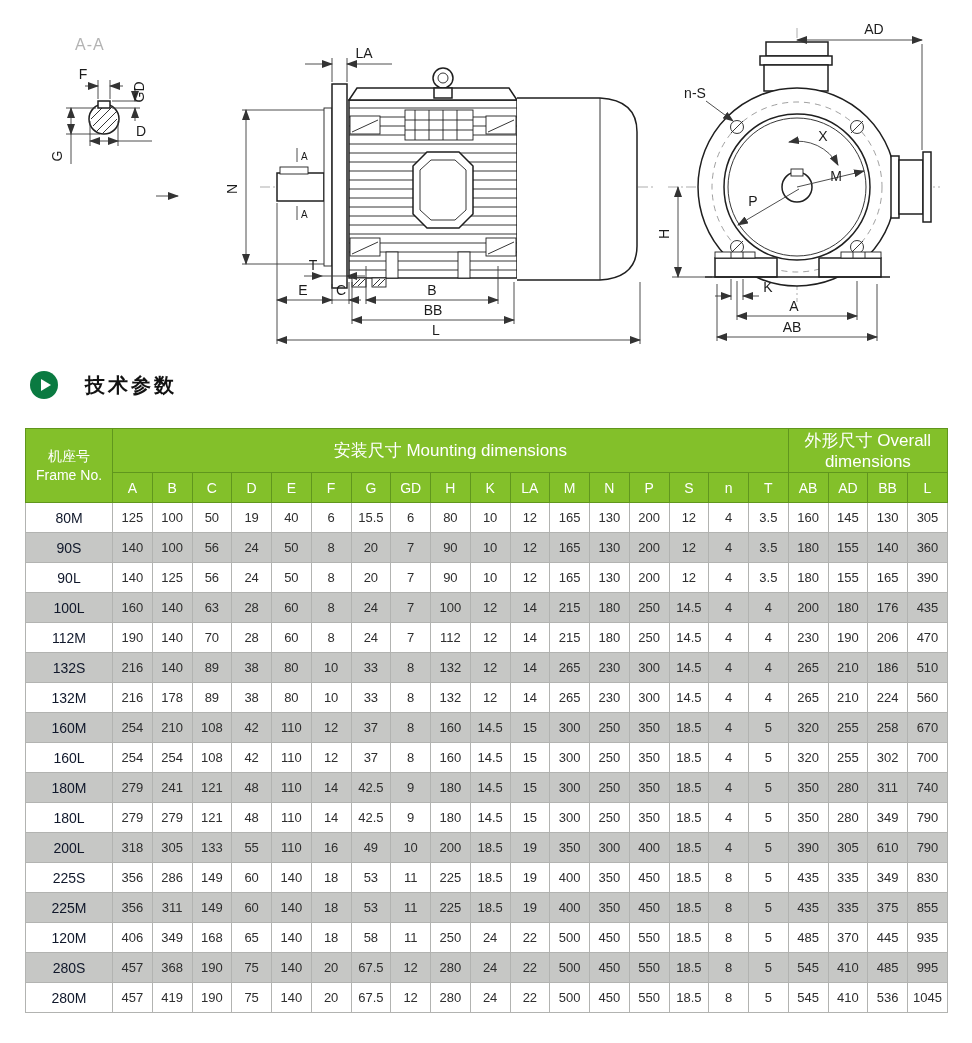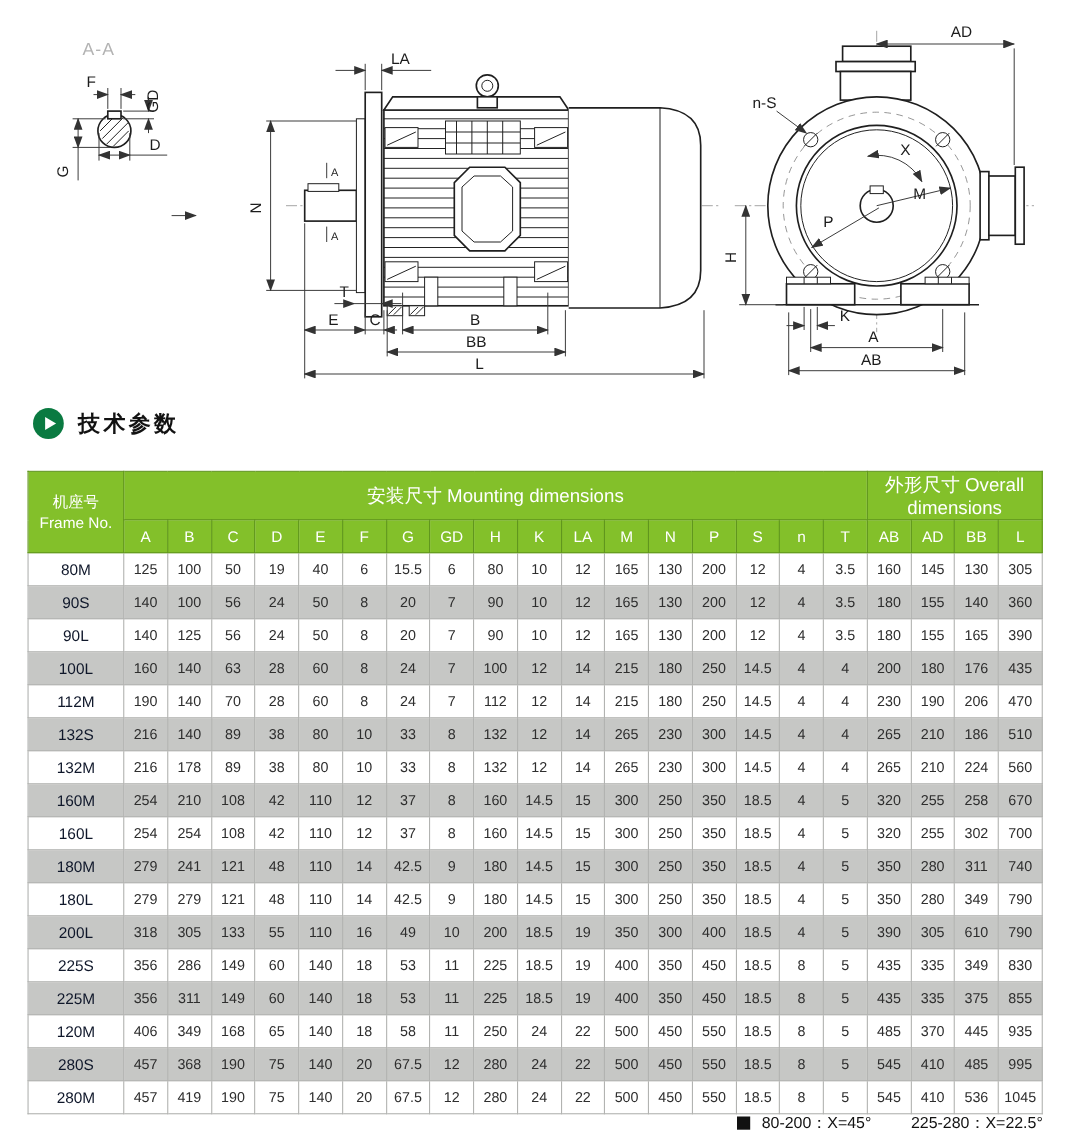--- a/index.html
+++ b/index.html
@@ -11,21 +11,21 @@
   .geo2{stroke:#1f1f1f;stroke-width:0.9;fill:none;}
   .fillw{fill:#ffffff;stroke:#1f1f1f;stroke-width:1.5;}
   .fillw2{fill:#ffffff;stroke:#1f1f1f;stroke-width:0.9;}
   .dim{stroke:#3a3a3a;stroke-width:0.9;fill:none;}
   .cl{stroke:#8a8a8a;stroke-width:0.7;fill:none;stroke-dasharray:10 3 2 3;}
   .dash{stroke:#777;stroke-width:0.7;fill:none;stroke-dasharray:6 5;}
   text.dimlbl{font-family:"Liberation Sans",sans-serif;font-size:14px;fill:#1c1c1c;}
   text.small{font-family:"Liberation Sans",sans-serif;font-size:10px;fill:#1c1c1c;}
   text.viewlbl{font-family:"Liberation Sans",sans-serif;font-size:16px;fill:#b3b3b3;letter-spacing:1px;}
 
-  .section-header{position:absolute;top:371px;left:30px;display:flex;align-items:center;gap:13px;}
+  .section-header{position:absolute;top:371px;left:30px;display:flex;align-items:center;gap:27px;}
   .play{width:28px;height:28px;border-radius:50%;background:#0a7a41;display:flex;align-items:center;justify-content:center;flex:0 0 auto;}
   .play-tri{width:0;height:0;border-left:10px solid #fff;border-top:6px solid transparent;border-bottom:6px solid transparent;margin-left:3px;}
   .section-title{margin:0;font-size:20px;font-weight:bold;color:#121212;letter-spacing:3px;}
 
   .tbl-wrap{position:absolute;top:428px;left:25px;width:923px;}
   table{border-collapse:collapse;table-layout:fixed;width:923px;}
   th{background:#83c02a;color:#fff;font-weight:normal;border:1px solid #60961d;padding:0;}
   th.group-th{font-size:17px;height:30px;}
   th.frame-th{width:86px;font-size:14px;line-height:1.3;}
   th.sub{height:29px;font-size:14px;}
@@ -691,19 +691,14 @@
             <td class="m">5</td>
             <td class="o">545</td>
             <td class="o">410</td>
             <td class="o">536</td>
             <td class="o">1045</td>
           </tr>
         </tbody>
     </table>
   </div>
 
-  <div class="footnote">
-    <span class="sq"></span>
-    <span>80-200：X=45°</span>
-    <span class="n2">225-280：X=22.5°</span>
-  </div>
 
 </div>
 
 </body></html>

